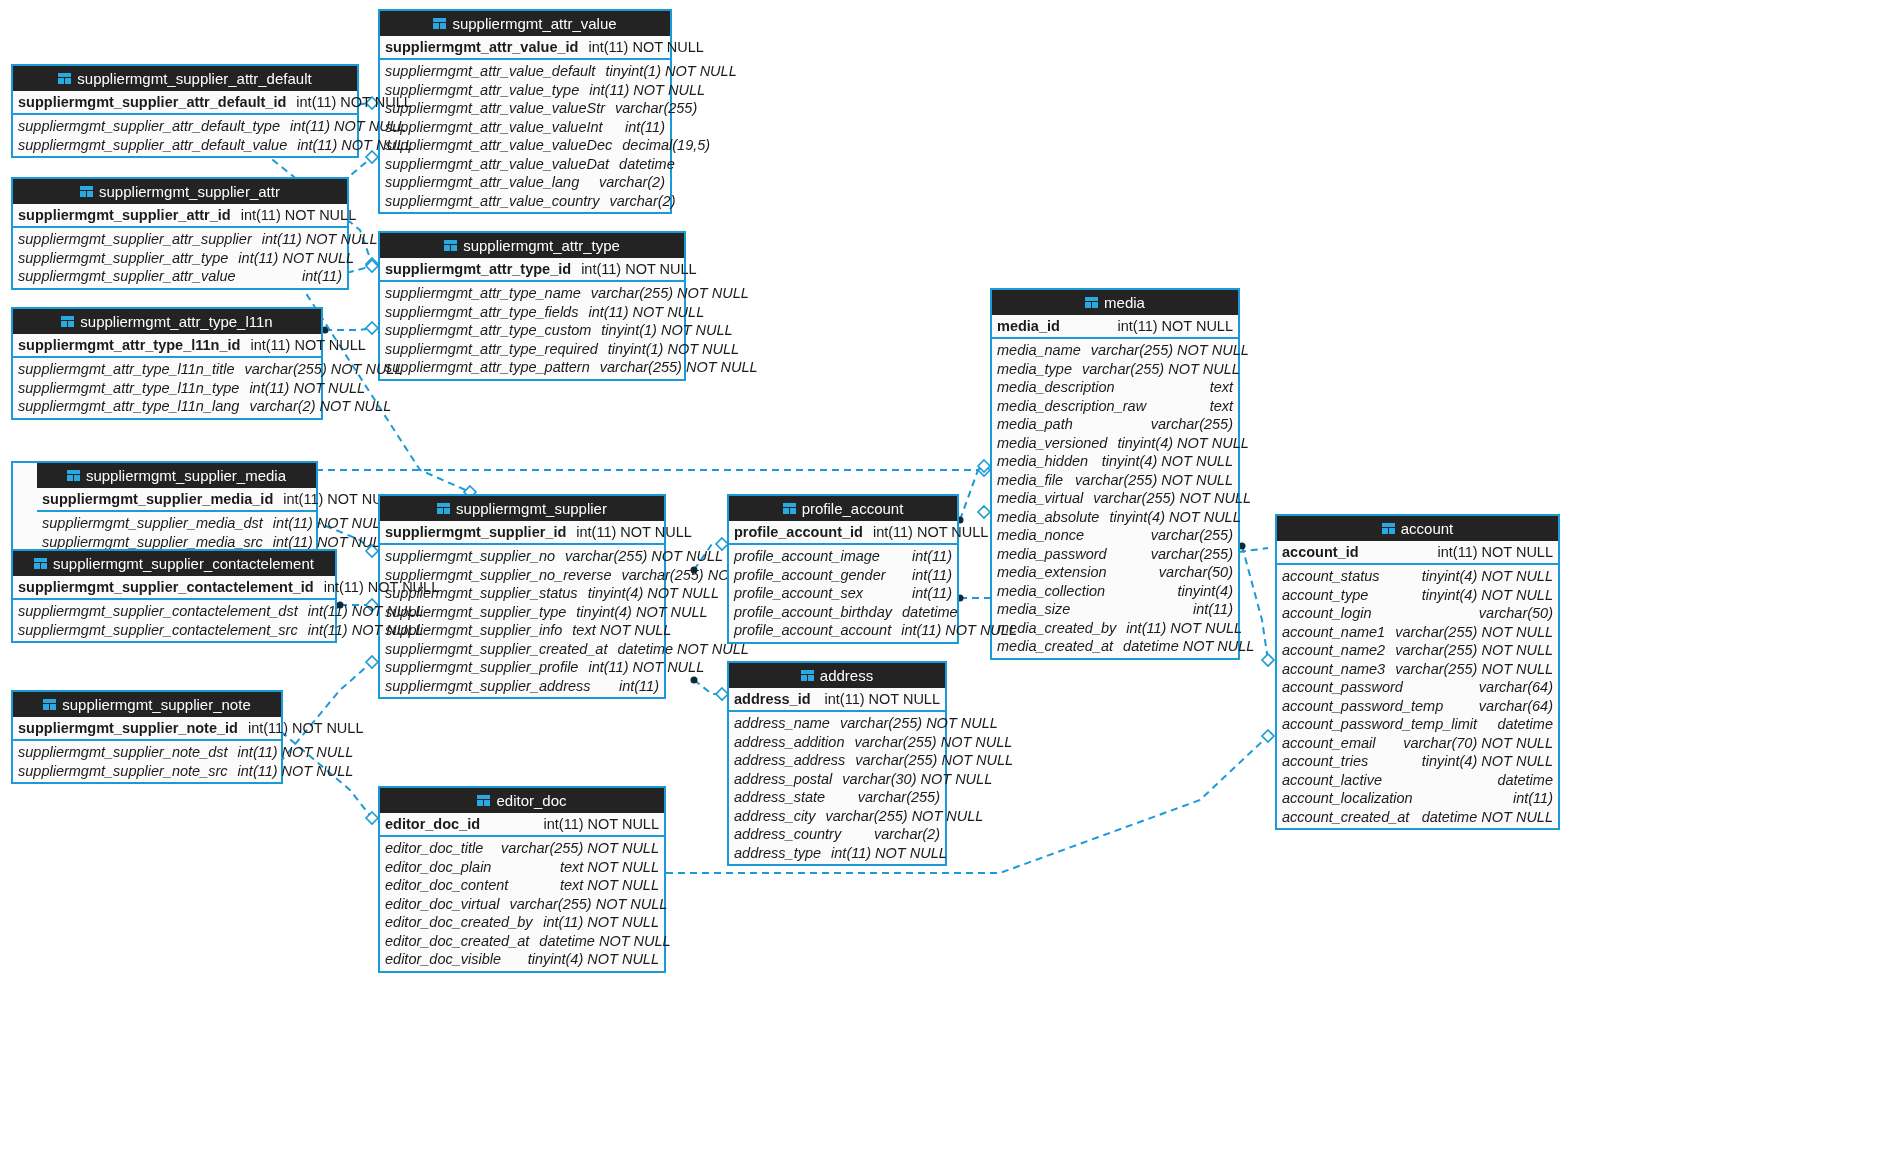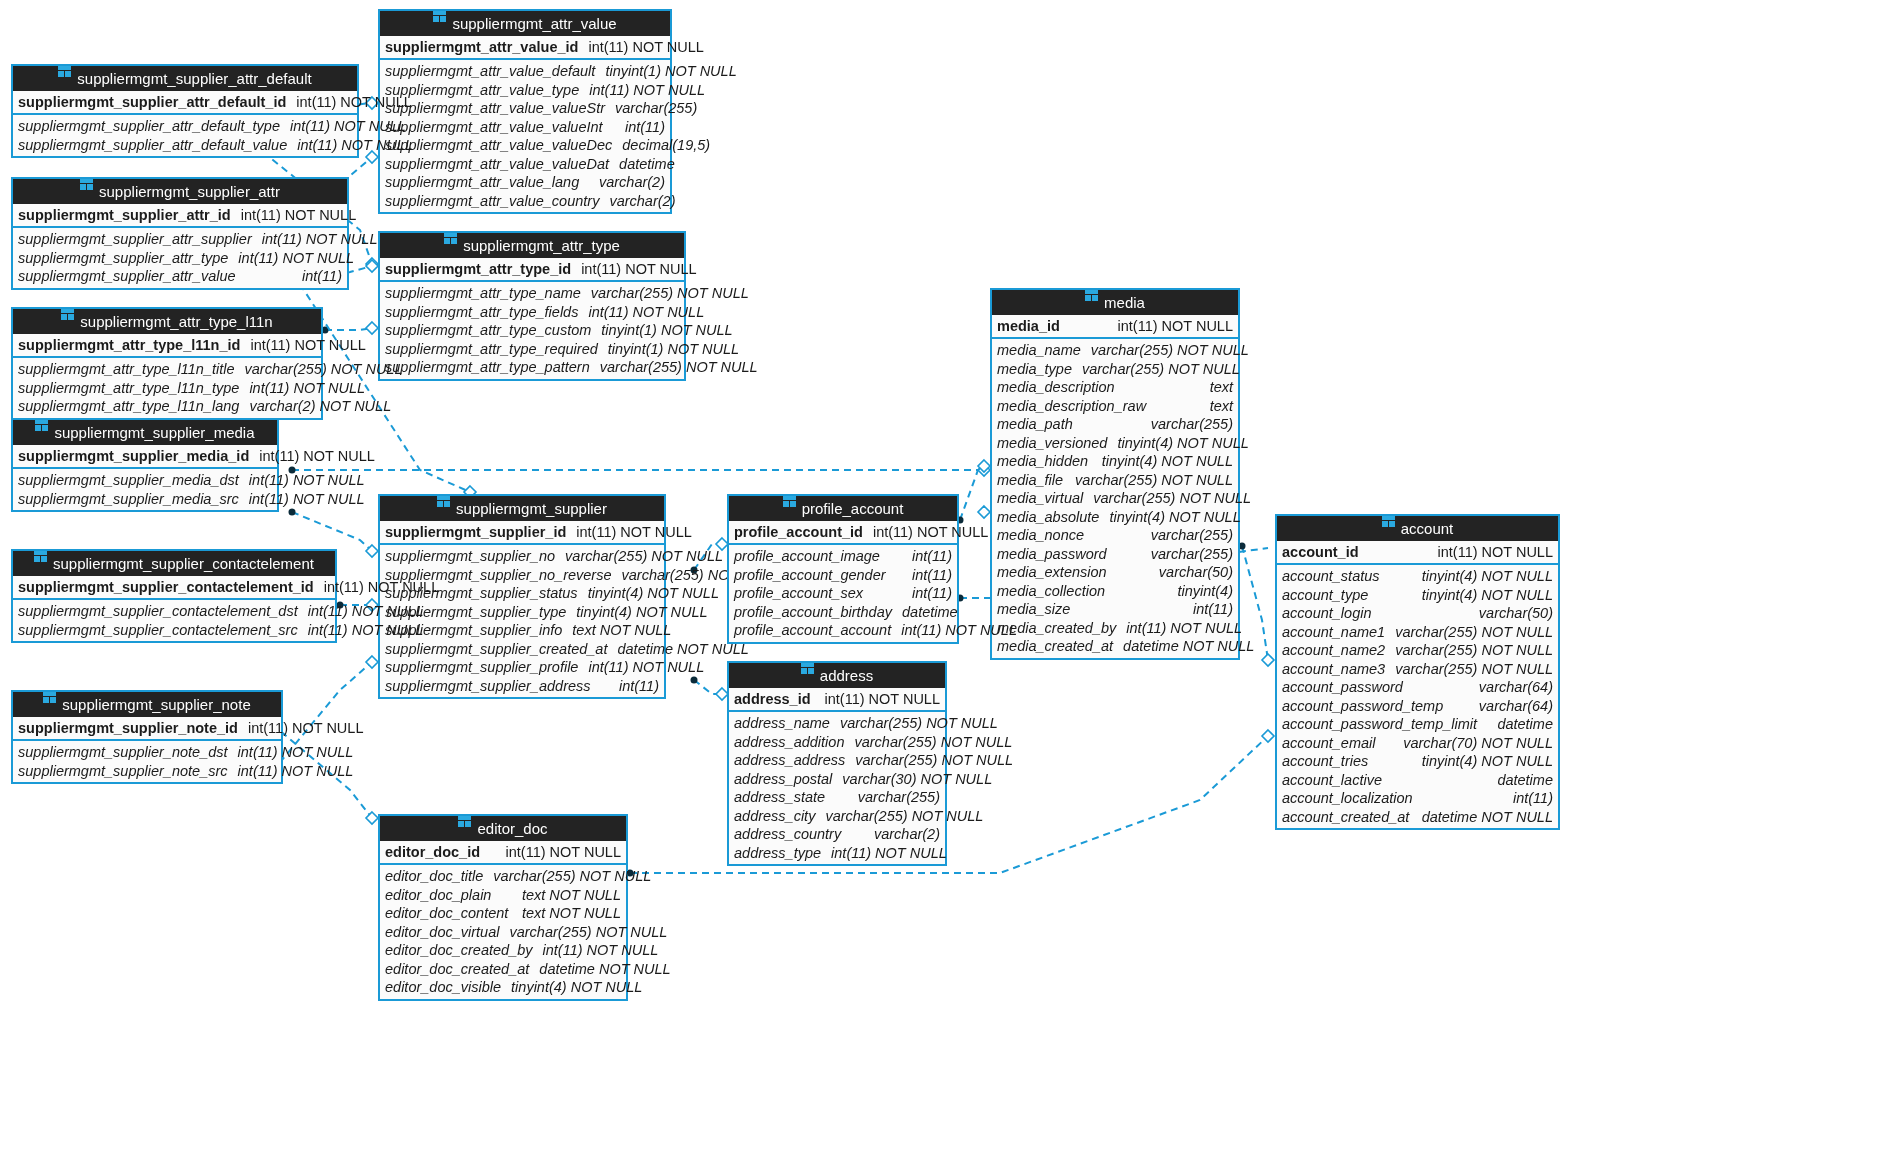--- a/index.html
+++ b/index.html
@@ -37,20 +37,21 @@
   .entity-header {
     background: #232323;
     color: #ffffff;
     font-size: 15px;
     line-height: 25px;
     height: 25px;
     text-align: center;
     white-space: nowrap;
     overflow: hidden;
     display: flex;
+    align-items: center;
     justify-content: center;
     gap: 6px;
   }
   .tbl-icon {
     display: inline-block;
     width: 13px;
     height: 11px;
     position: relative;
     flex: 0 0 auto;
   }
@@ -399,21 +400,21 @@
         <div class="field">
           <span class="fname">media_created_by</span>
           <span class="ftype">int(11) NOT NULL</span>
         </div>
         <div class="field">
           <span class="fname">media_created_at</span>
           <span class="ftype">datetime NOT NULL</span>
         </div>
       </div>
     </div>
-    <div class="entity" style="left: 11px; top: 418px; width: 268px;">
+    <div class="entity" style="left: 11px; top: 461px; width: 307px; padding-left: 24px;">
       <div class="entity-header">
         <span class="tbl-icon">
           <i class="r1"></i>
           <i class="r2l"></i>
           <i class="r2r"></i>
         </span>
         <span>suppliermgmt_supplier_media</span>
       </div>
       <div class="pk-row">
         <div class="field">
@@ -689,21 +690,21 @@
         <div class="field">
           <span class="fname">suppliermgmt_supplier_note_dst</span>
           <span class="ftype">int(11) NOT NULL</span>
         </div>
         <div class="field">
           <span class="fname">suppliermgmt_supplier_note_src</span>
           <span class="ftype">int(11) NOT NULL</span>
         </div>
       </div>
     </div>
-    <div class="entity" style="left: 378px; top: 786px; width: 250px; margin-top: 28px;">
+    <div class="entity" style="left: 378px; top: 786px; width: 288px;">
       <div class="entity-header">
         <span class="tbl-icon">
           <i class="r1"></i>
           <i class="r2l"></i>
           <i class="r2r"></i>
         </span>
         <span>editor_doc</span>
       </div>
       <div class="pk-row">
         <div class="field">

